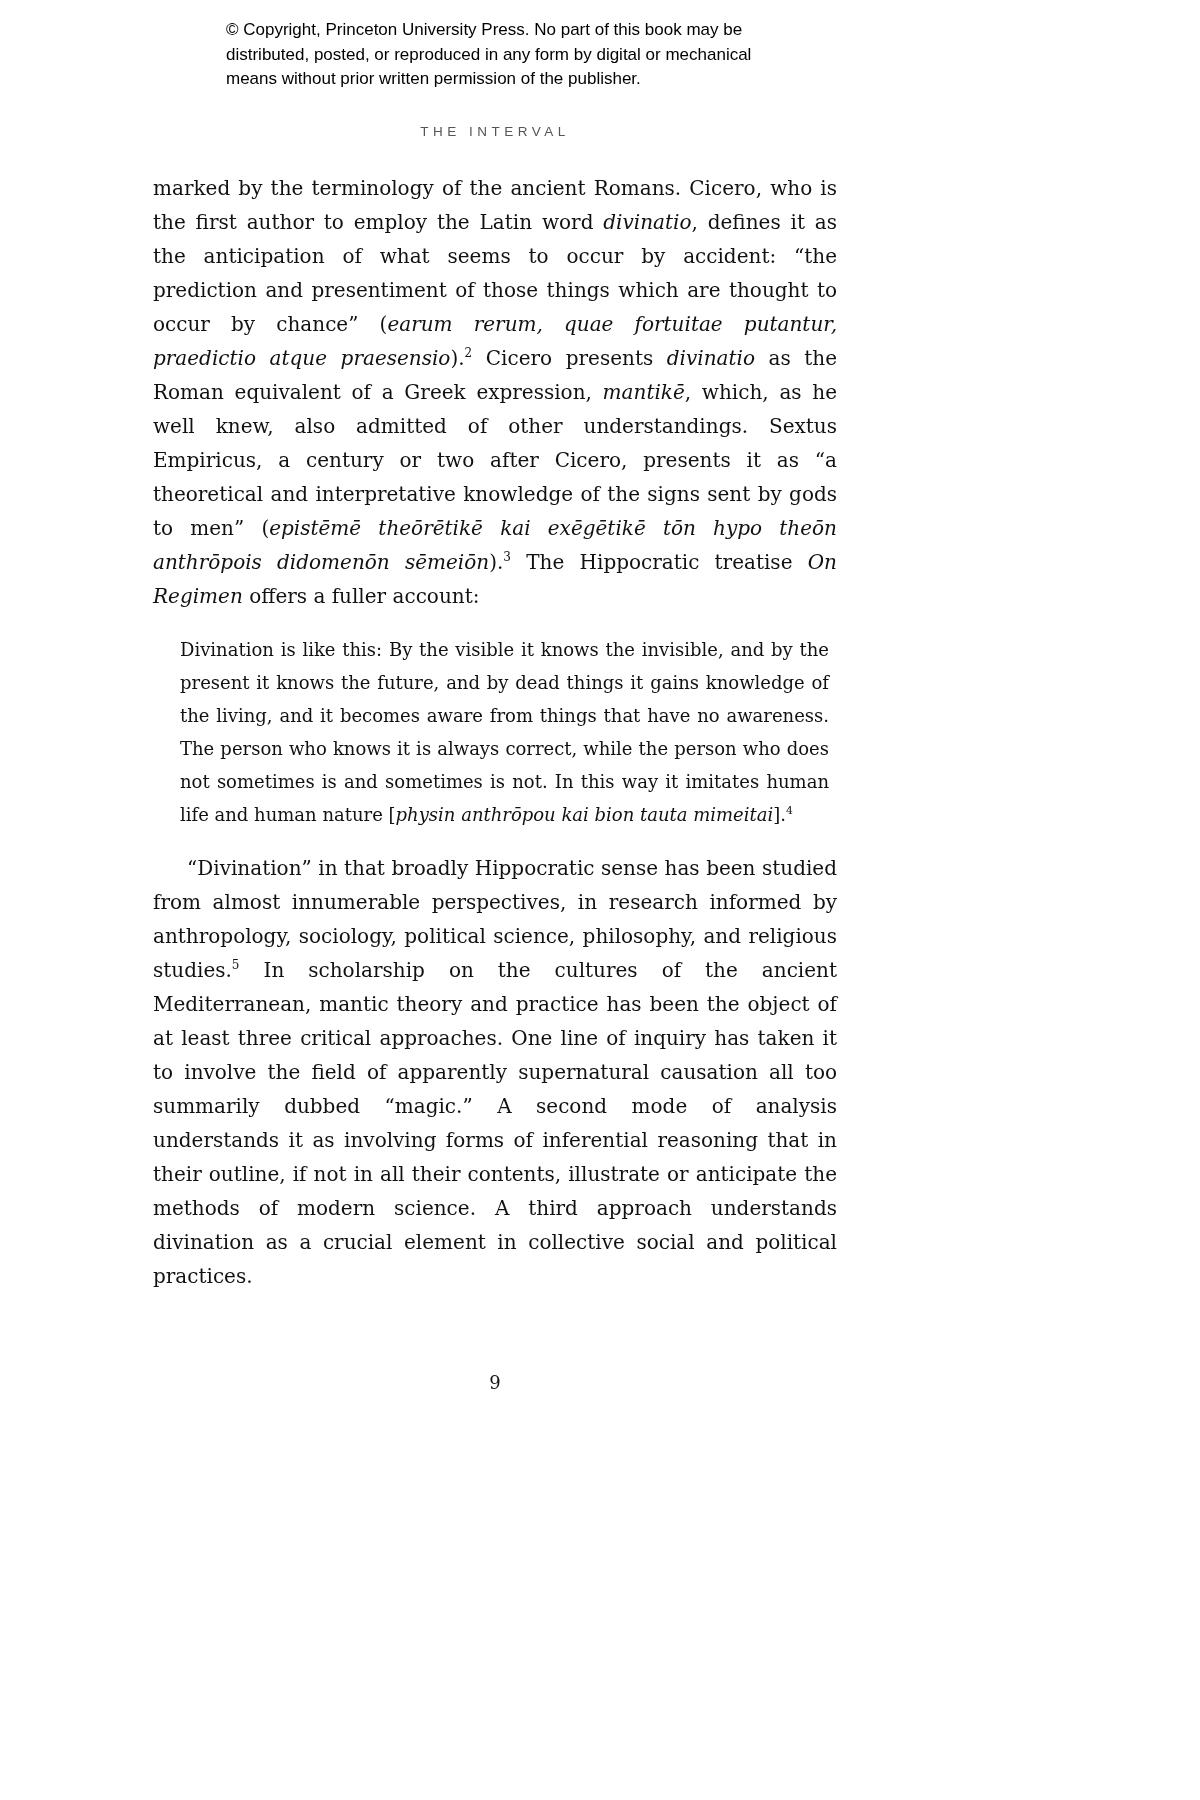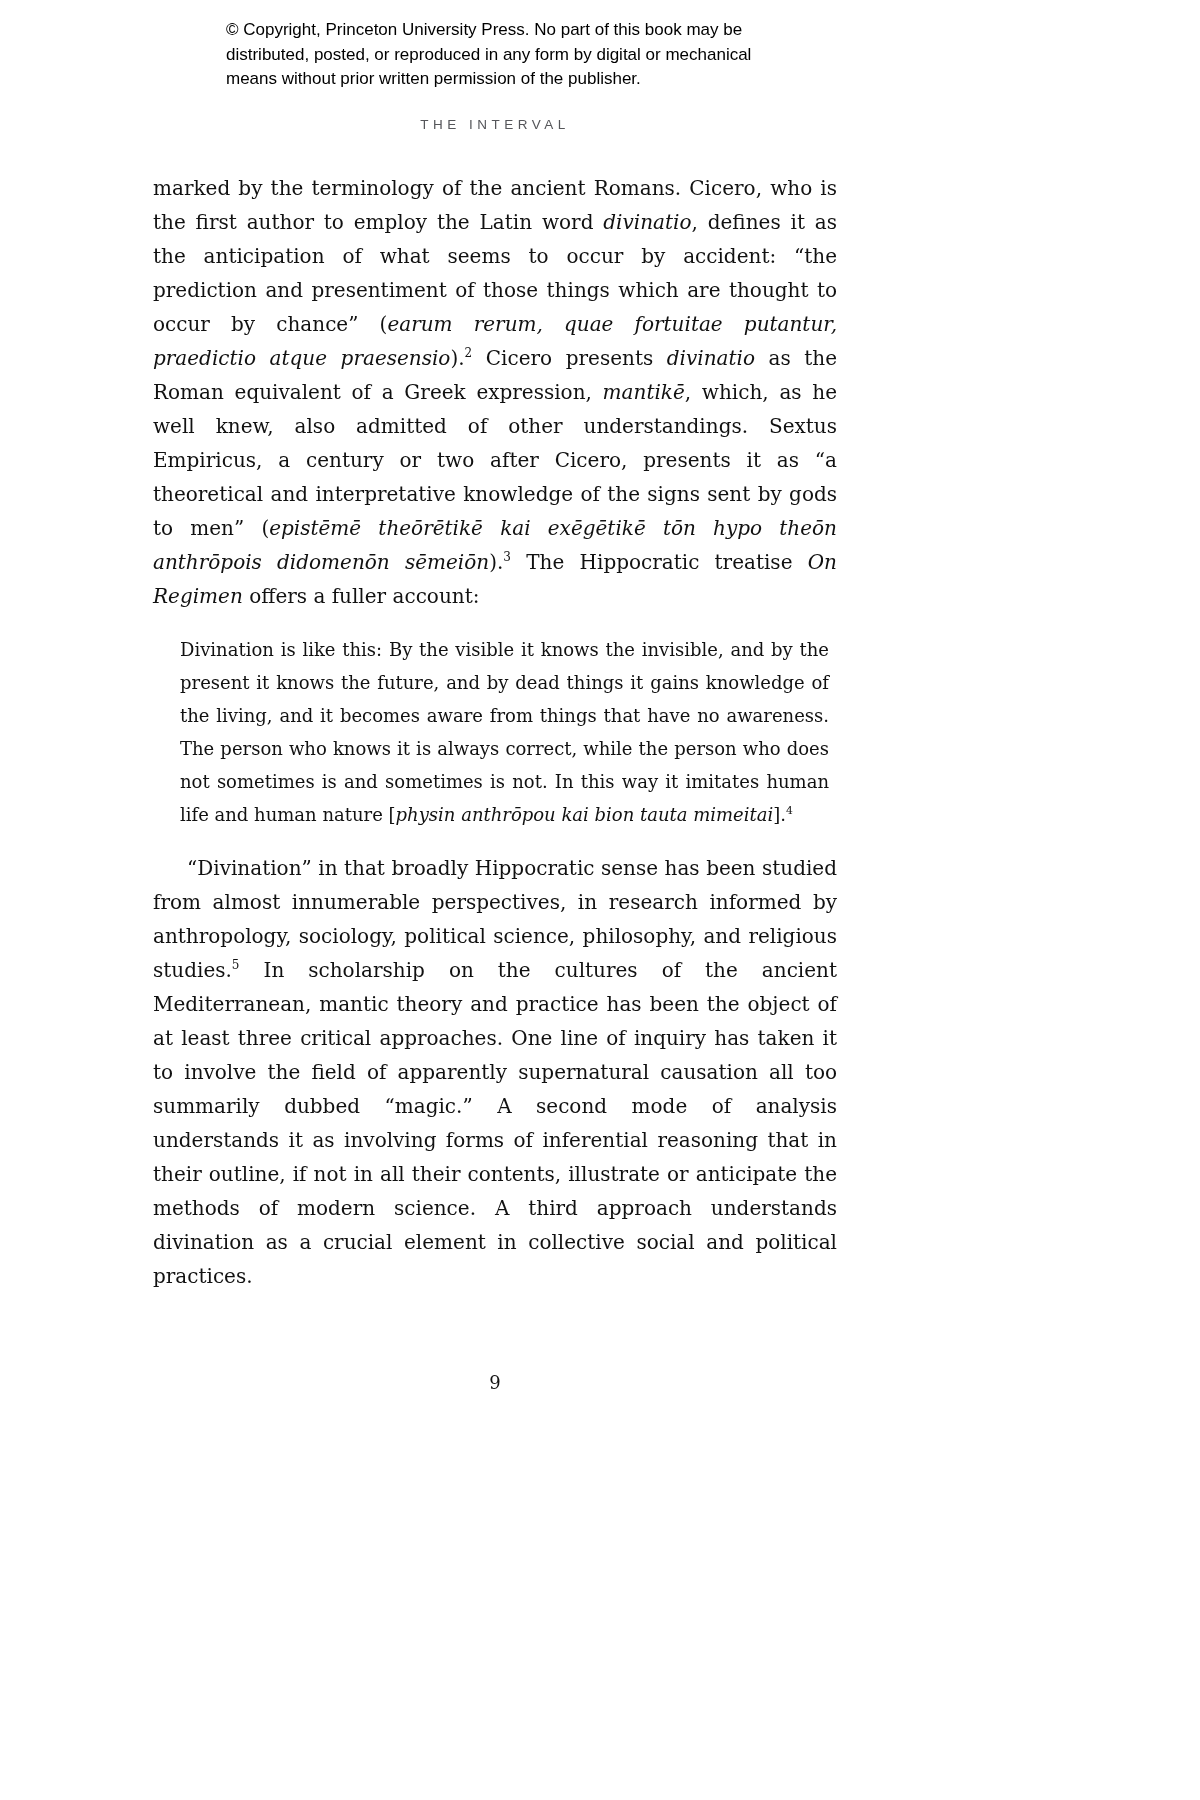--- a/index.html
+++ b/index.html
@@ -21,21 +21,21 @@
     font-family: "Liberation Sans", sans-serif;
     font-size: 17px;
     line-height: 24.5px;
     color: #000000;
     white-space: pre-line;
     text-align: left;
   }
   .running-head {
     position: absolute;
     left: 145px;
-    top: 117px;
+    top: 124px;
     width: 700px;
     text-align: center;
     font-family: "Liberation Sans", sans-serif;
     font-size: 13.5px;
     letter-spacing: 4.5px;
     color: #55565a;
   }
   .body-text {
     position: absolute;
     left: 145px;

